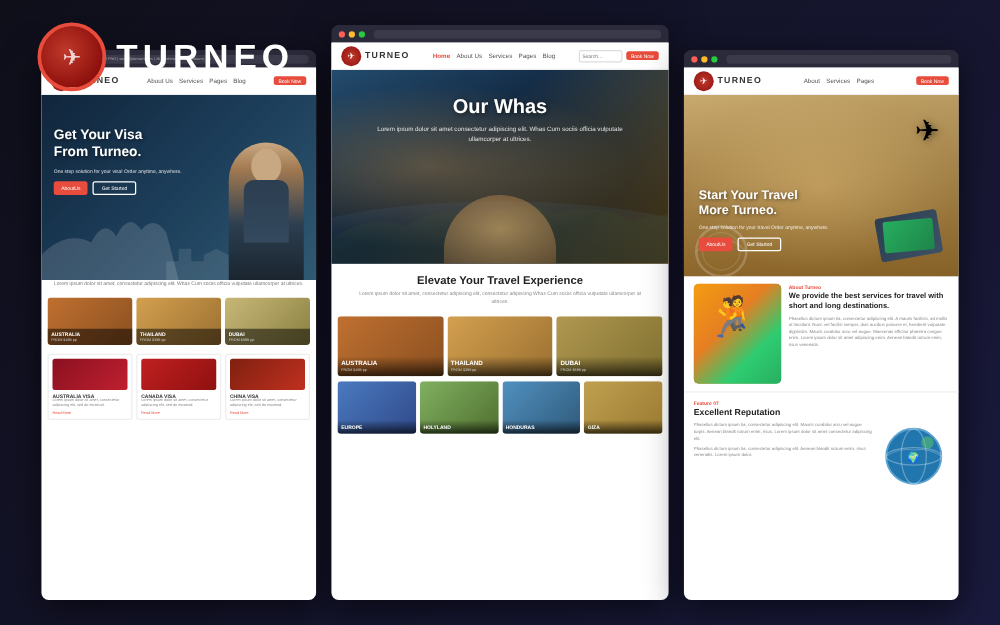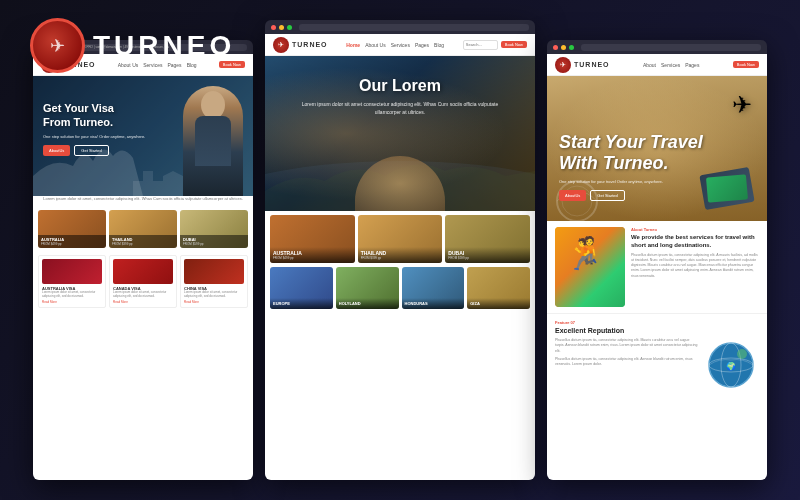--- a/index.html
+++ b/index.html
@@ -104,21 +104,21 @@
       color: white;
       border: none;
       border-radius: 2px;
       padding: 1px 4px;
       font-size: 4px;
       cursor: pointer;
     }
 
     .left-hero {
       position: relative;
-      height: 120px;
+      height: 148px;
       background: linear-gradient(135deg, #1a3a5c 0%, #2c5f8a 50%, #4a8ab0 100%);
       overflow: hidden;
     }
     .left-hero-overlay {
       position: absolute;
       inset: 0;
       background: rgba(0,0,0,0.35);
     }
     .left-hero-person {
       position: absolute;
@@ -447,25 +447,24 @@
     }
 
     .right-hero-text {
       position: absolute;
       left: 12px;
       bottom: 20px;
       color: white;
       z-index: 2;
     }
     .right-hero-text h1 {
-      font-size: 18px;
+      font-size: 10px;
       font-weight: bold;
       line-height: 1.2;
       text-shadow: 1px 1px 3px rgba(0,0,0,0.5);
-      font-style: italic;
     }
     .right-hero-text p {
       font-size: 4px;
       opacity: 0.85;
       margin-top: 4px;
     }
     .right-hero-btns {
       display: flex;
       gap: 4px;
       margin-top: 6px;
@@ -720,26 +719,30 @@
         <svg style="position:absolute;bottom:0;left:0;right:0;opacity:0.3;" width="100%" height="80" viewBox="0 0 270 80" preserveAspectRatio="none">
           <ellipse cx="135" cy="80" rx="200" ry="50" fill="rgba(100,150,200,0.3)"></ellipse>
           <path d="M0,60 Q30,40 60,50 Q90,30 120,45 Q150,25 180,40 Q210,30 240,45 L270,40 L270,80 L0,80Z" fill="rgba(80,120,80,0.4)"></path>
         </svg>
 
         <div style="position:absolute;bottom:0;left:50%;transform:translateX(-50%);width:90px;height:55px;overflow:hidden;">
           <div style="width:90px;height:55px;background:radial-gradient(ellipse,rgba(200,160,100,0.7),rgba(160,110,60,0.4));border-radius:50px 50px 0 0;"></div>
         </div>
         <div class="center-hero-text">
           <h1>
-            <span>Our Lorem</span><br>
+            <span>Our Whas</span><br>
           </h1>
           <p>Lorem ipsum dolor sit amet consectetur adipiscing elit. Whas Cum sociis officia vulputate ullamcorper at ultrices.</p>
         </div>
       </div>
 
+      <div class="center-elevate">
+        <h2>Elevate Your Travel Experience</h2>
+        <p>Lorem ipsum dolor sit amet, consectetur adipiscing elit, consectetur adipiscing Whas Cum sociis officia vulputate ullamcorper at ultrices.</p>
+      </div>
 
       <div class="center-grid">
         <div class="center-card">
           <div class="center-card-bg" style="background:linear-gradient(135deg,#c07030,#8a5020);"></div>
           <div class="center-card-overlay">
             <div class="center-card-name">AUSTRALIA</div>
             <div class="center-card-sub">FROM $499 pp</div>
           </div>
         </div>
         <div class="center-card">
@@ -820,21 +823,21 @@
           <path d="M10,30 Q30,10 50,30" fill="none" stroke="rgba(255,255,255,0.4)" stroke-width="1"></path>
         </svg>
 
         <div style="position:absolute;bottom:10px;right:15px;width:60px;height:40px;">
           <div style="position:absolute;top:0;right:0;width:50px;height:35px;background:linear-gradient(135deg,#2c3e50,#3d5166);border-radius:3px;transform:rotate(-10deg);"></div>
           <div style="position:absolute;top:5px;right:5px;width:40px;height:25px;background:linear-gradient(135deg,#27ae60,#1e8449);border-radius:2px;transform:rotate(-5deg);"></div>
         </div>
         <div class="right-hero-text">
           <h1>
             <span>Start Your Travel</span><br>
-            <span>With Turneo.</span>
+            <span>More Turneo.</span>
           </h1>
           <p>One step solution for your travel Order anytime, anywhere.</p>
           <div class="right-hero-btns">
             <button class="hero-btn-red">AboutUs</button>
             <button class="hero-btn-outline">Get Started</button>
           </div>
         </div>
       </div>
 
       <div class="right-about">

